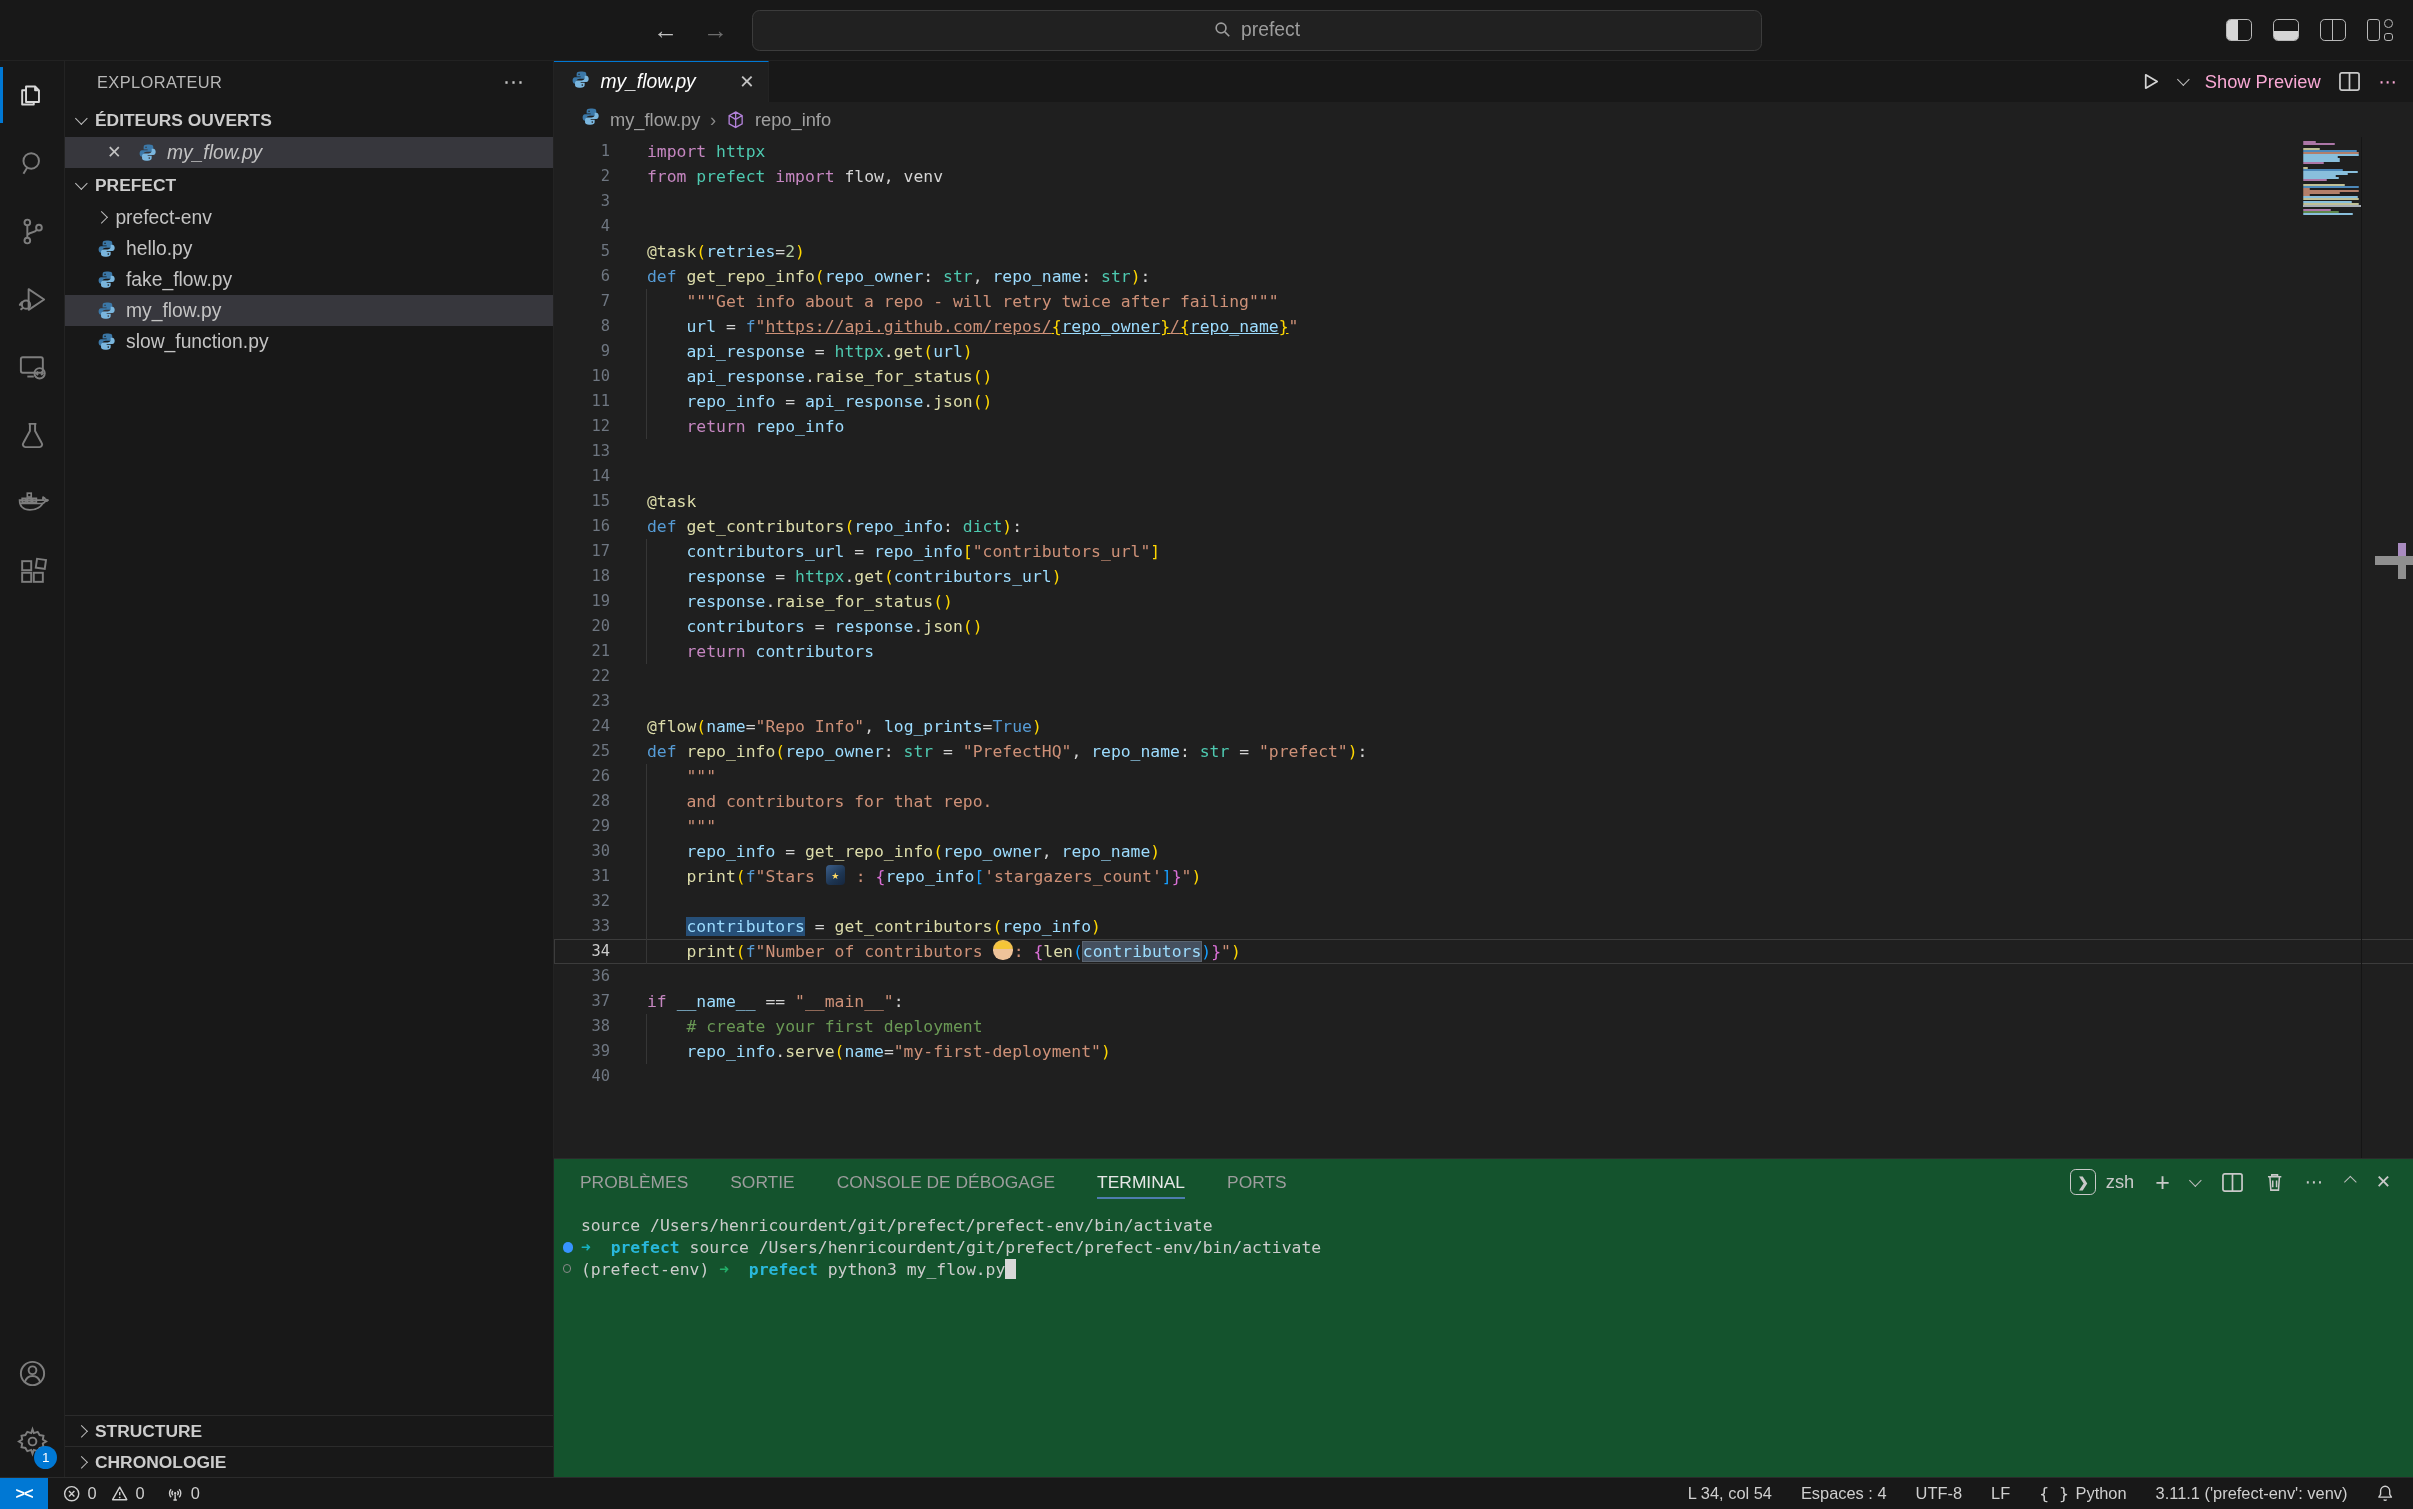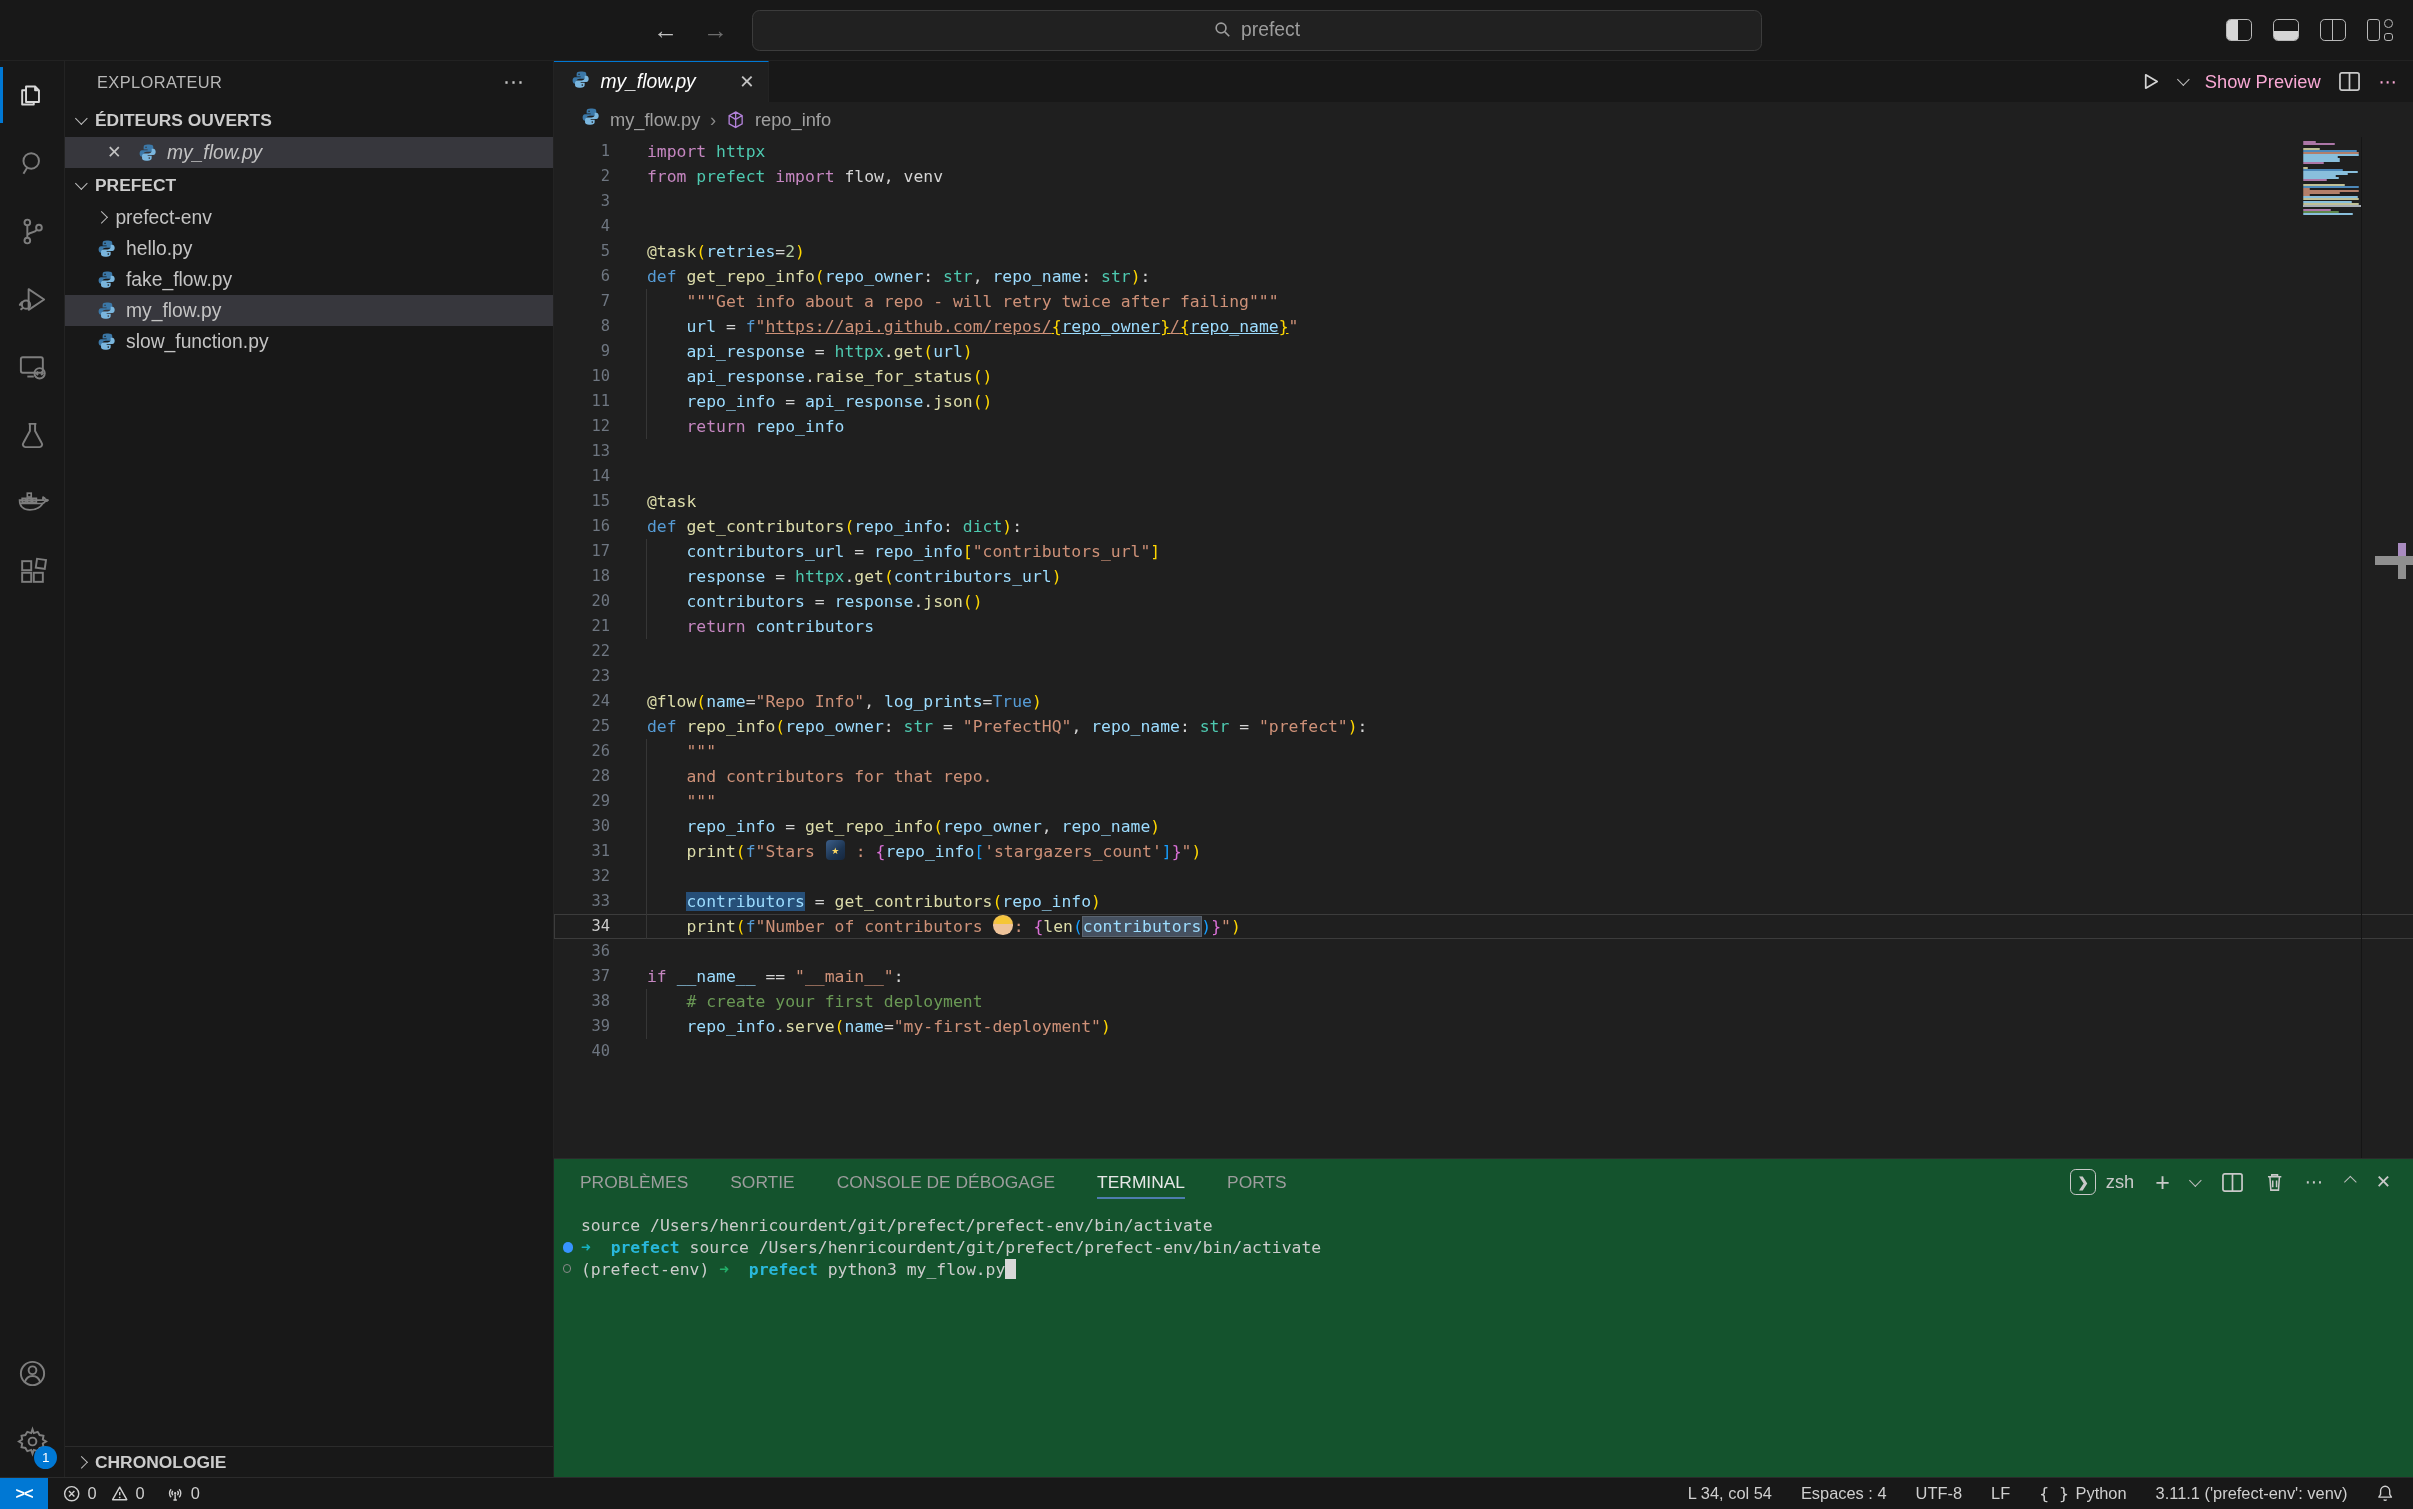--- a/index.html
+++ b/index.html
@@ -284,20 +284,24 @@
             <span style="display:flex">
               <svg width="19.3" height="19.3" viewBox="0 0 24 24">
                 <path fill="#3b78a8" d="M12 2c-3 0-5 1-5 3v3h5v1H5c-2 0-3 2-3 4s1 4 3 4h2v-3c0-2 2-3 4-3h5c1.6 0 3-1.2 3-3V5c0-2-2-3-5-3h-2zm-2 2.2a1 1 0 110 2 1 1 0 010-2z"></path>
                 <path fill="#7ab6de" d="M12 22c3 0 5-1 5-3v-3h-5v-1h7c2 0 3-2 3-4s-1-4-3-4h-2v3c0 2-2 3-4 3H8c-1.6 0-3 1.2-3 3v3c0 2 2 3 5 3h2zm2-2.2a1 1 0 110-2 1 1 0 010 2z"></path>
               </svg>
             </span>
             <span>slow_function.py</span>
           </div>
         </div>
       <div class="sb-bottom">
+        <div class="sb-sec">
+          <span class="chev right"></span>
+          <span>STRUCTURE</span>
+        </div>
         <div class="sb-sec">
           <span class="chev right"></span>
           <span>CHRONOLOGIE</span>
         </div>
       </div>
     </div>
 
     <div class="main">
       <div class="tabbar">
         <div class="tab">
@@ -346,20 +350,21 @@
             <div class="cl"><span class="ln">9</span><span class="lc"><i class="guide"></i>    <span class="var">api_response</span><span class="pn"> = </span><span class="ty">httpx</span><span class="pn">.</span><span class="fn">get</span><span class="b1">(</span><span class="var">url</span><span class="b1">)</span></span></div>
             <div class="cl"><span class="ln">10</span><span class="lc"><i class="guide"></i>    <span class="var">api_response</span><span class="pn">.</span><span class="fn">raise_for_status</span><span class="b1">()</span></span></div>
             <div class="cl"><span class="ln">11</span><span class="lc"><i class="guide"></i>    <span class="var">repo_info</span><span class="pn"> = </span><span class="var">api_response</span><span class="pn">.</span><span class="fn">json</span><span class="b1">()</span></span></div>
             <div class="cl"><span class="ln">12</span><span class="lc"><i class="guide"></i>    <span class="kw">return</span><span class="pn"> </span><span class="var">repo_info</span></span></div>
             <div class="cl"><span class="ln">13</span><span class="lc"></span></div>
             <div class="cl"><span class="ln">14</span><span class="lc"></span></div>
             <div class="cl"><span class="ln">15</span><span class="lc"><span class="fn">@task</span></span></div>
             <div class="cl"><span class="ln">16</span><span class="lc"><span class="def">def</span><span class="pn"> </span><span class="fn">get_contributors</span><span class="b1">(</span><span class="var">repo_info</span><span class="pn">: </span><span class="ty">dict</span><span class="b1">)</span><span class="pn">:</span></span></div>
             <div class="cl"><span class="ln">17</span><span class="lc"><i class="guide"></i>    <span class="var">contributors_url</span><span class="pn"> = </span><span class="var">repo_info</span><span class="b1">[</span><span class="str">"contributors_url"</span><span class="b1">]</span></span></div>
             <div class="cl"><span class="ln">18</span><span class="lc"><i class="guide"></i>    <span class="var">response</span><span class="pn"> = </span><span class="ty">httpx</span><span class="pn">.</span><span class="fn">get</span><span class="b1">(</span><span class="var">contributors_url</span><span class="b1">)</span></span></div>
+            <div class="cl"><span class="ln">19</span><span class="lc"><i class="guide"></i>    <span class="var">response</span><span class="pn">.</span><span class="fn">raise_for_status</span><span class="b1">()</span></span></div>
             <div class="cl"><span class="ln">20</span><span class="lc"><i class="guide"></i>    <span class="var">contributors</span><span class="pn"> = </span><span class="var">response</span><span class="pn">.</span><span class="fn">json</span><span class="b1">()</span></span></div>
             <div class="cl"><span class="ln">21</span><span class="lc"><i class="guide"></i>    <span class="kw">return</span><span class="pn"> </span><span class="var">contributors</span></span></div>
             <div class="cl"><span class="ln">22</span><span class="lc"></span></div>
             <div class="cl"><span class="ln">23</span><span class="lc"></span></div>
             <div class="cl"><span class="ln">24</span><span class="lc"><span class="fn">@flow</span><span class="b1">(</span><span class="var">name</span><span class="pn">=</span><span class="str">"Repo Info"</span><span class="pn">, </span><span class="var">log_prints</span><span class="pn">=</span><span class="def">True</span><span class="b1">)</span></span></div>
             <div class="cl"><span class="ln">25</span><span class="lc"><span class="def">def</span><span class="pn"> </span><span class="fn">repo_info</span><span class="b1">(</span><span class="var">repo_owner</span><span class="pn">: </span><span class="ty">str</span><span class="pn"> = </span><span class="str">"PrefectHQ"</span><span class="pn">, </span><span class="var">repo_name</span><span class="pn">: </span><span class="ty">str</span><span class="pn"> = </span><span class="str">"prefect"</span><span class="b1">)</span><span class="pn">:</span></span></div>
             <div class="cl"><span class="ln">26</span><span class="lc"><i class="guide"></i>    <span class="str">"""</span></span></div>
             <div class="cl"><span class="ln">28</span><span class="lc"><i class="guide"></i>    <span class="str">and contributors for that repo.</span></span></div>
             <div class="cl"><span class="ln">29</span><span class="lc"><i class="guide"></i>    <span class="str">"""</span></span></div>
             <div class="cl"><span class="ln">30</span><span class="lc"><i class="guide"></i>    <span class="var">repo_info</span><span class="pn"> = </span><span class="fn">get_repo_info</span><span class="b1">(</span><span class="var">repo_owner</span><span class="pn">, </span><span class="var">repo_name</span><span class="b1">)</span></span></div>

